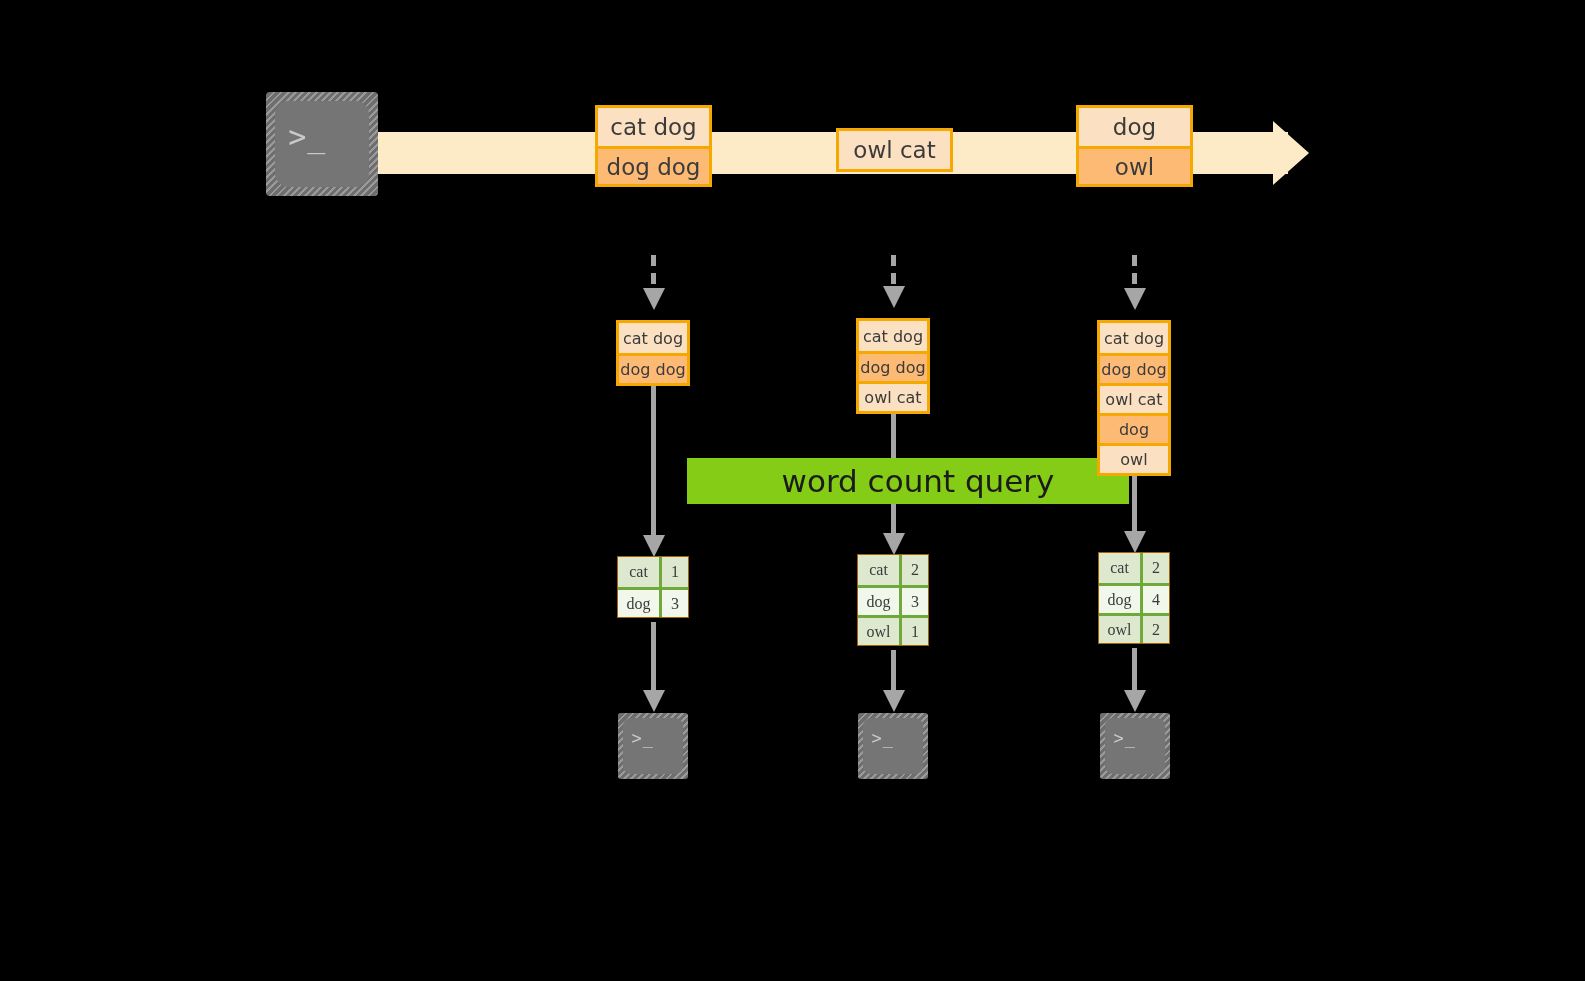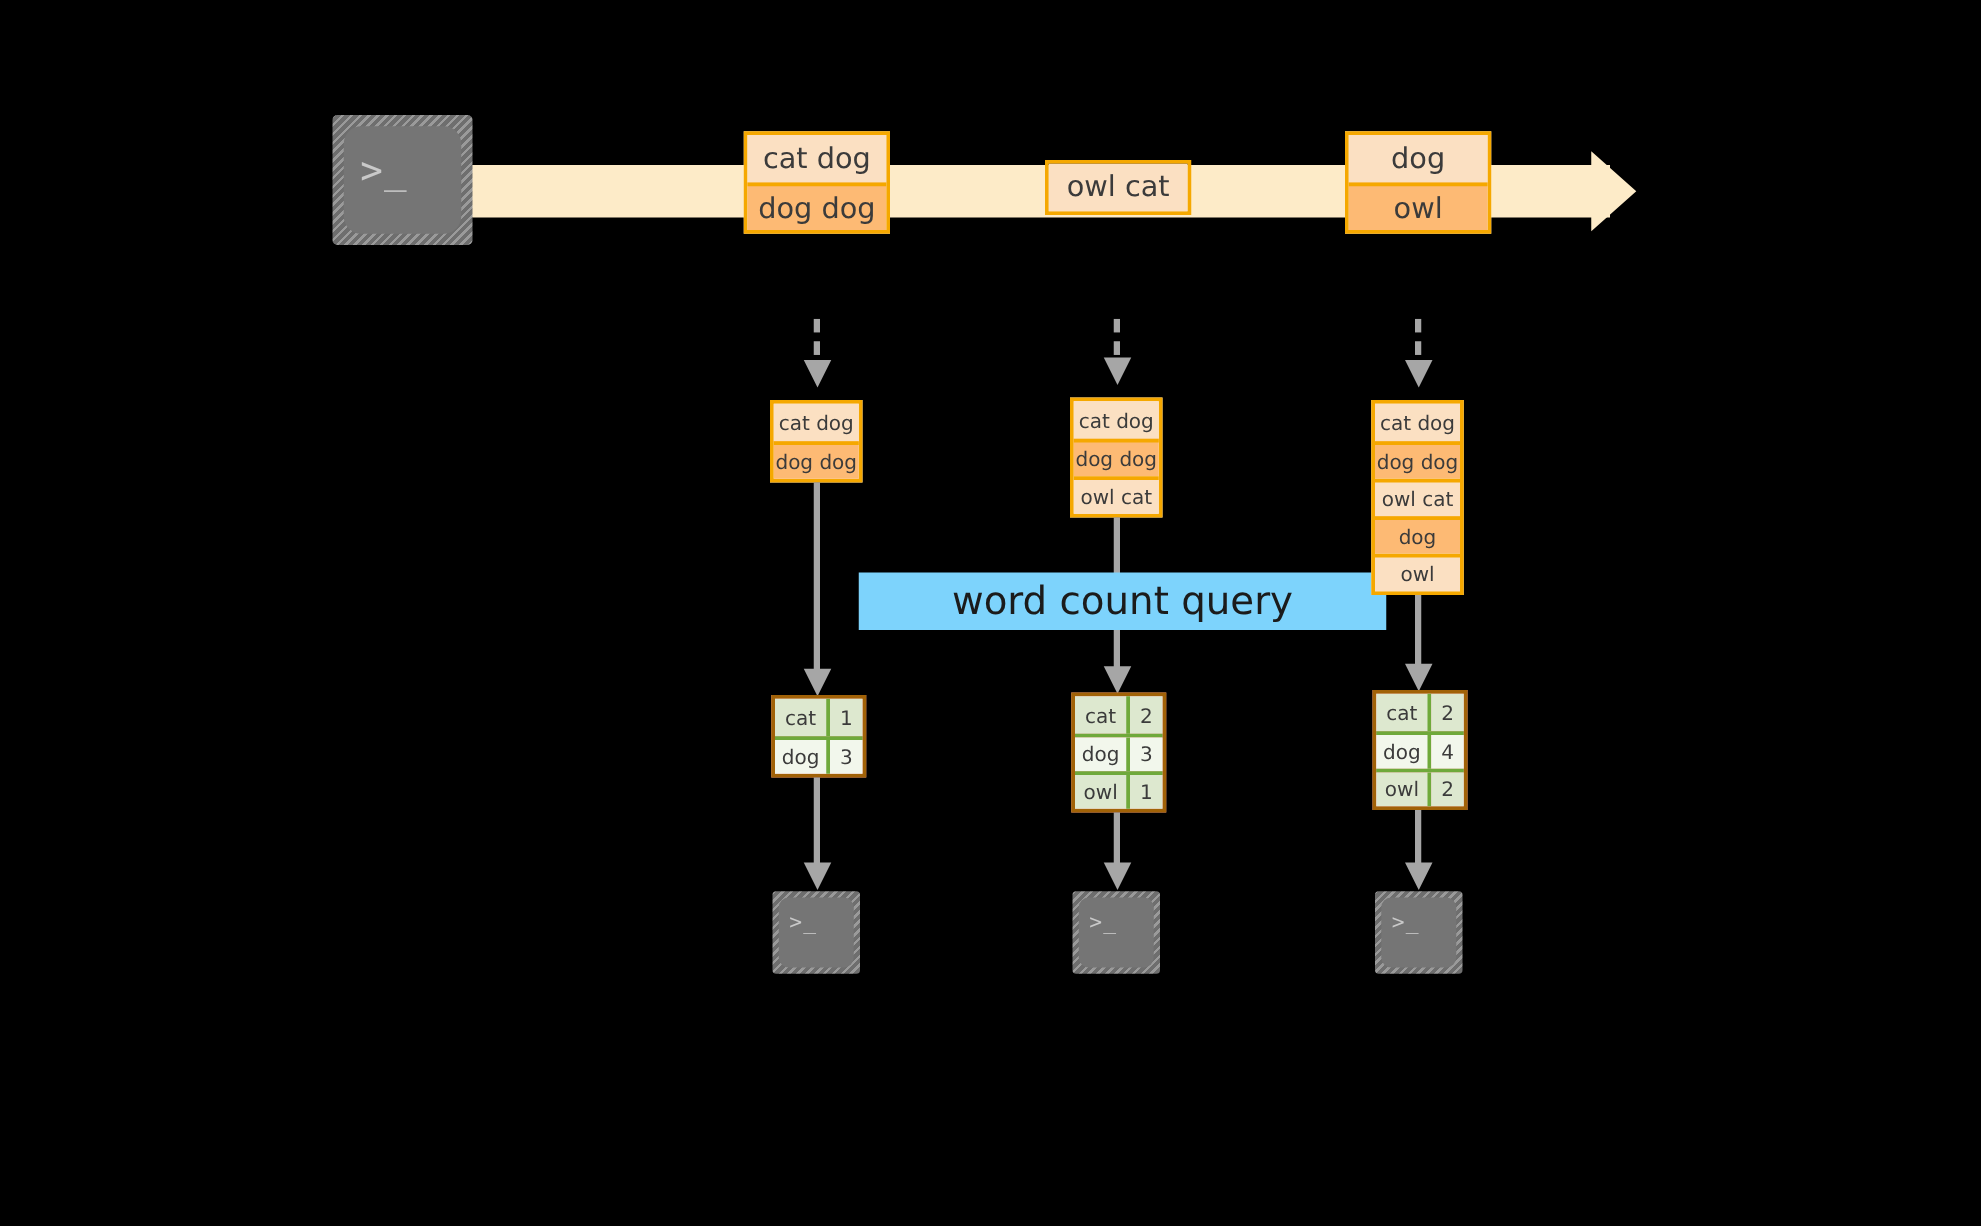--- a/index.html
+++ b/index.html
@@ -84,24 +84,25 @@
   .msgbox .cell + .cell { border-top: 3px solid #F5A800; }
 
   .msgbox.tl .cell { height: 38px; font-size: 23px; }
   .msgbox.tl.single .cell { height: 38px; }
   .msgbox.mid .cell { height: 30px; font-size: 16px; }
 
   
   .restable {
     position: absolute;
     box-sizing: border-box;
-    border: 3px solid #a16207;
-    background: #fca5a5;
+    border: 1px solid #a16207;
+    background: #0ea5e9;
     display: flex;
     flex-direction: column;
+    font-family: Liberation Serif, serif;
   }
   .restable .row {
     display: flex;
     height: 30px;
     box-sizing: border-box;
   }
   .restable .row + .row { border-top: 3px solid #6FA93B; }
   .restable .row .c1 {
     width: 44px;
     box-sizing: border-box;
@@ -134,24 +135,25 @@
     position: absolute;
     width: 0; height: 0;
     border-left: 11px solid transparent;
     border-right: 11px solid transparent;
     border-top: 22px solid #A6A6A6;
   }
 
   
   .query-band {
     position: absolute;
-    background: #7dd3fc;
+    background: #84cc16;
     display: flex;
     align-items: center;
     justify-content: center;
+    padding-left: 20px;
   }
   .query-band .query-text {
     font-size: 31px;
     color: #1b1b1b;
     white-space: nowrap;
   }
 </style>
 </head>
 <body>
 

